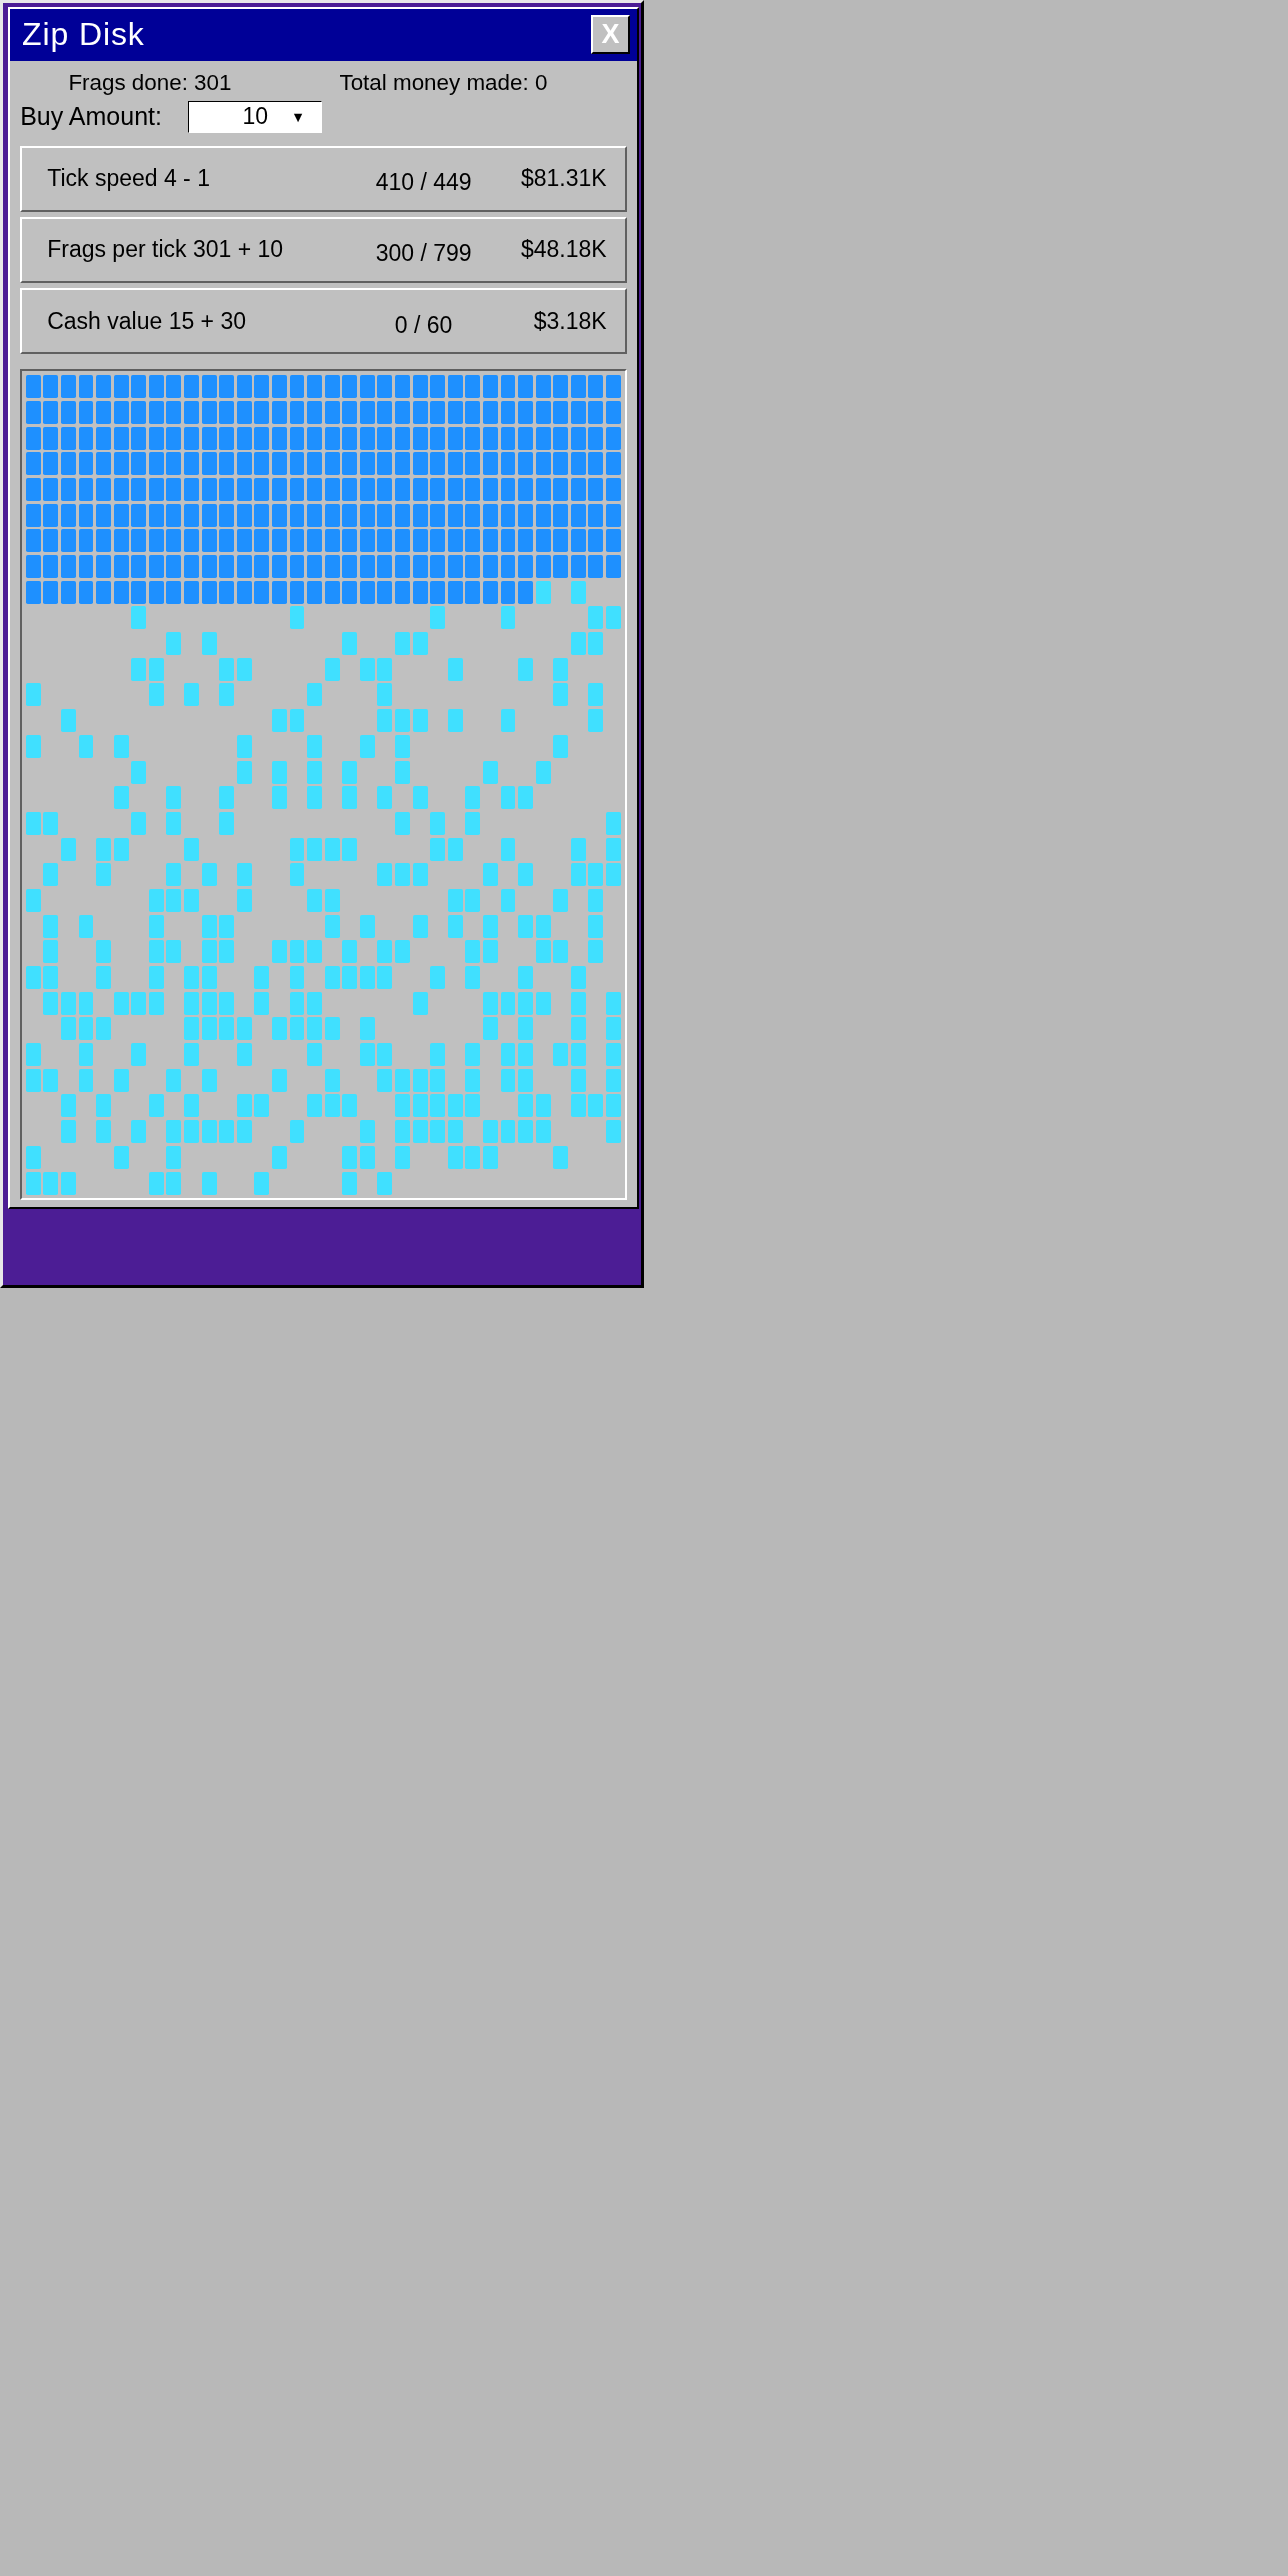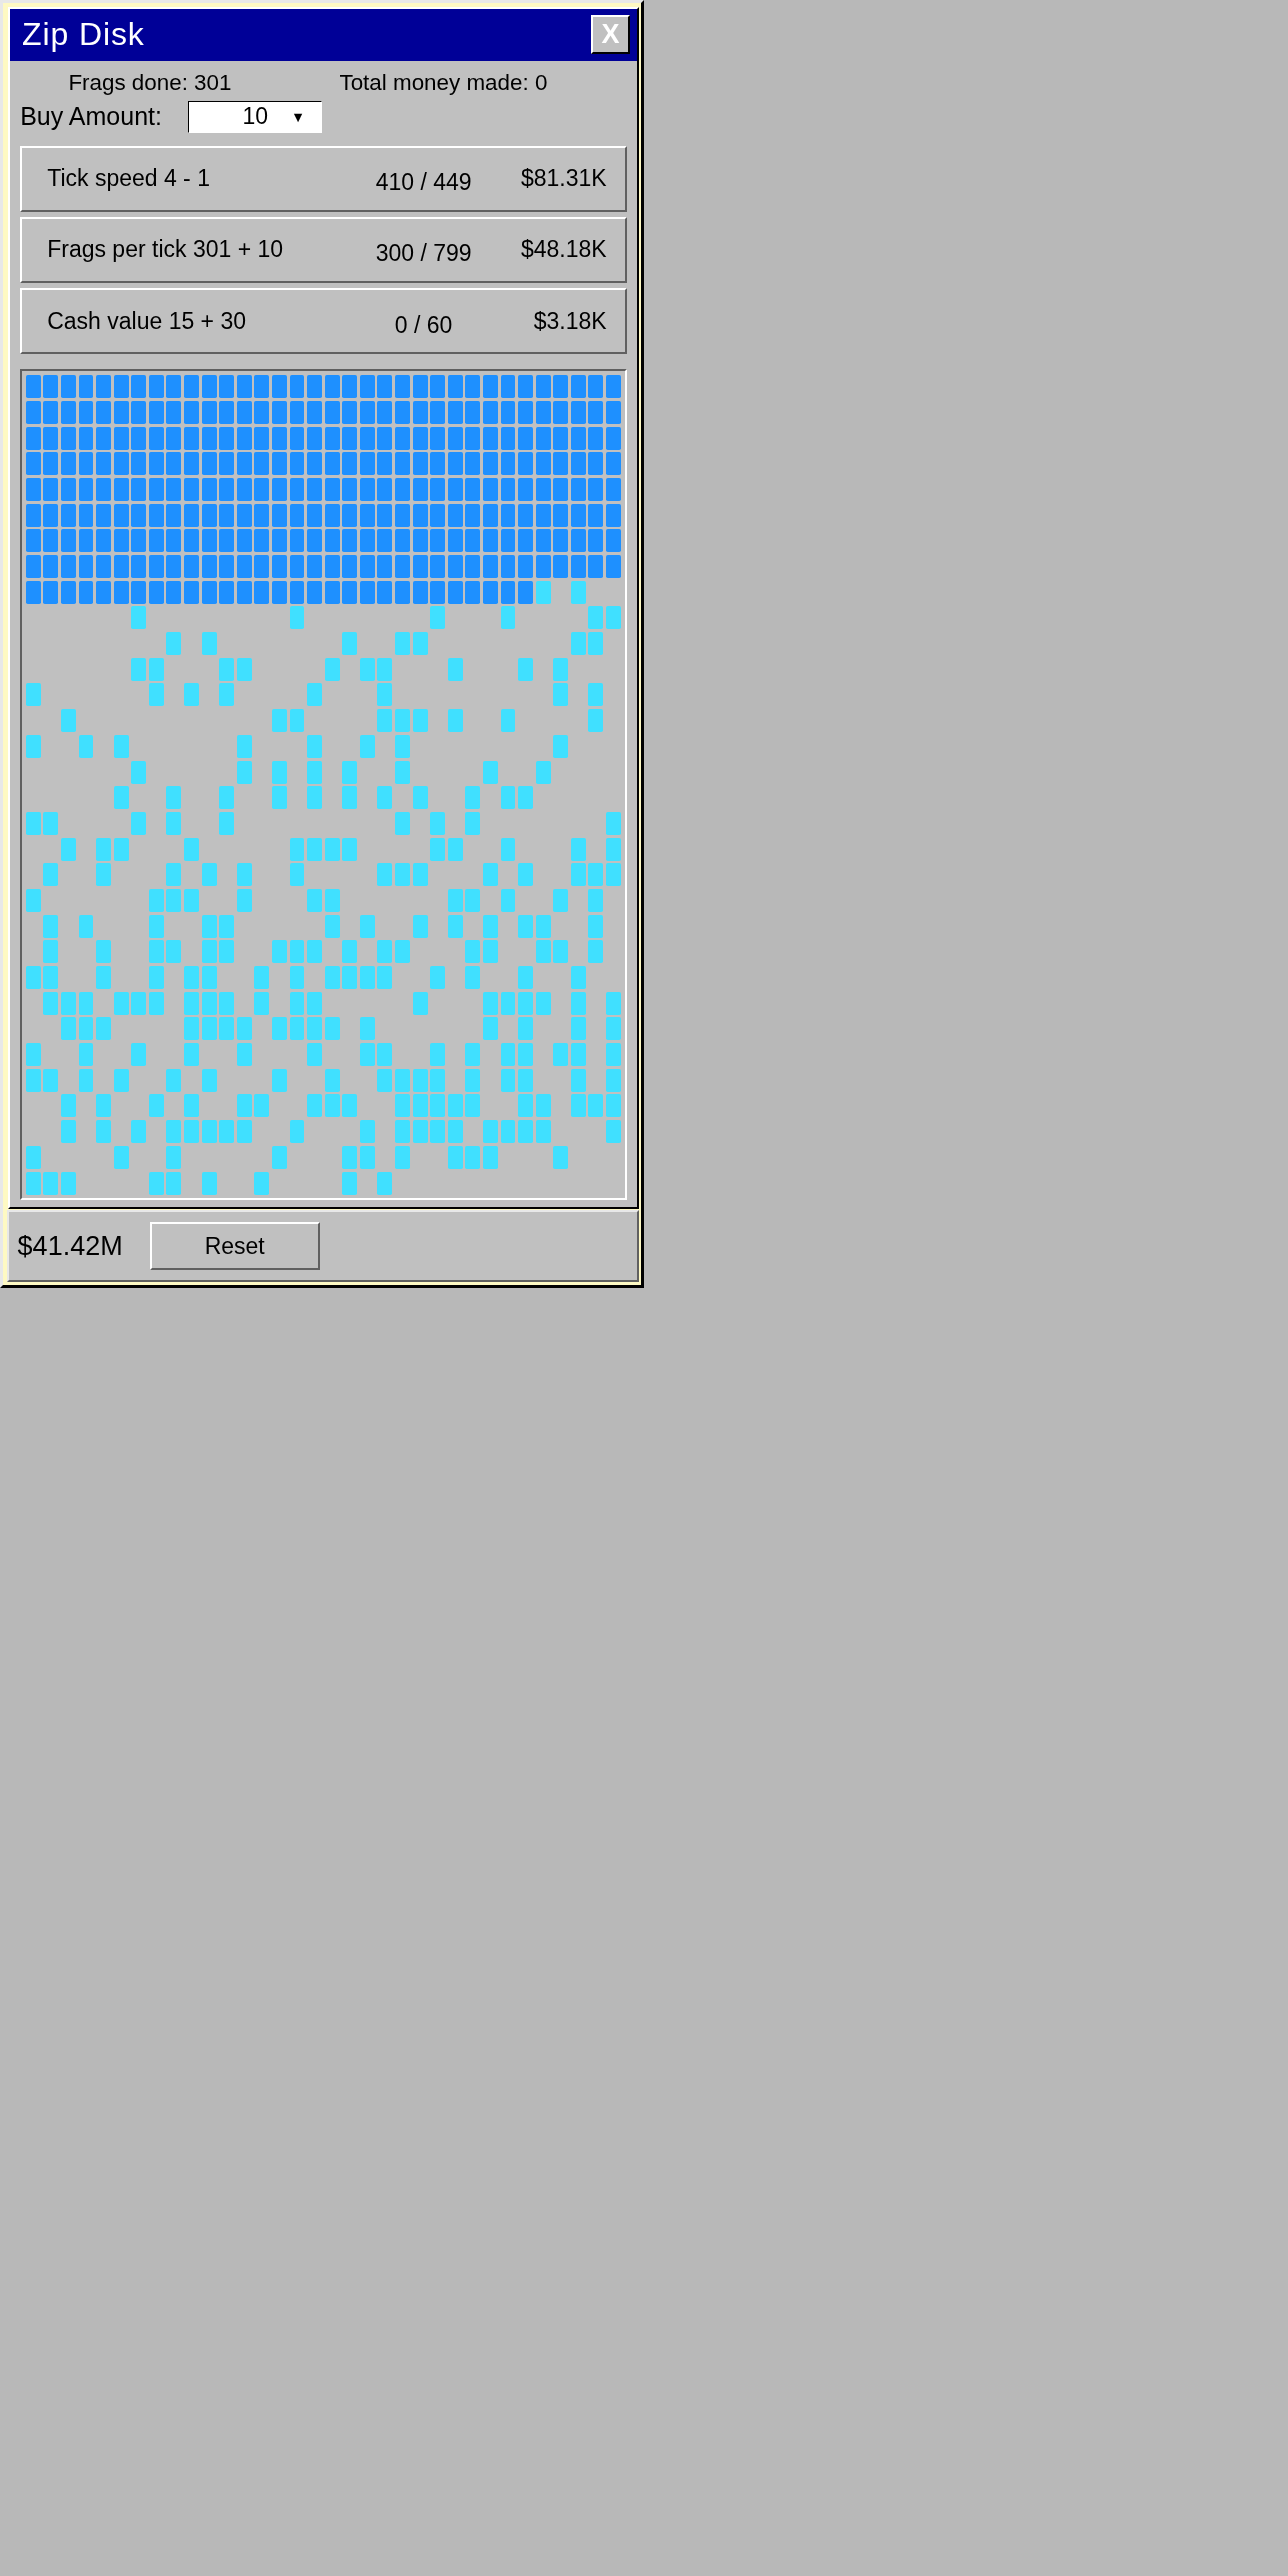--- a/index.html
+++ b/index.html
@@ -11,21 +11,21 @@
     overflow: hidden;
     position: relative;
     font-stretch: condensed;
   }
   .outer-frame {
     position: absolute;
     top: 0; left: 0; right: 0; bottom: 0;
     border: 3.6px solid #000;
     border-top-color: #e8e8e8;
     border-left-color: #e8e8e8;
-    background: #fef9c3;
+    background: #4c1d95;
   }
   .main-window {
     position: absolute;
     top: 3.6px; left: 4.5px; right: 1.8px; bottom: 76px;
     background: #c0c0c0;
     border: 2.7px solid #000;
     border-top-color: #fff;
     border-left-color: #fff;
     display: flex;
     flex-direction: column;
@@ -1298,21 +1298,15 @@
             <div class="cell empty"></div>
             <div class="cell pending"></div>
             <div class="cell empty"></div>
             <div class="cell pending"></div>
           </div>
       </div>
 
     </div>
   </div>
 
-  <div class="bottom-bar">
-    <span class="money">$41.42M</span>
-    <div class="reset-btn">
-      <span>Reset</span>
-    </div>
-  </div>
 
 </div>
 
 
 </body></html>

